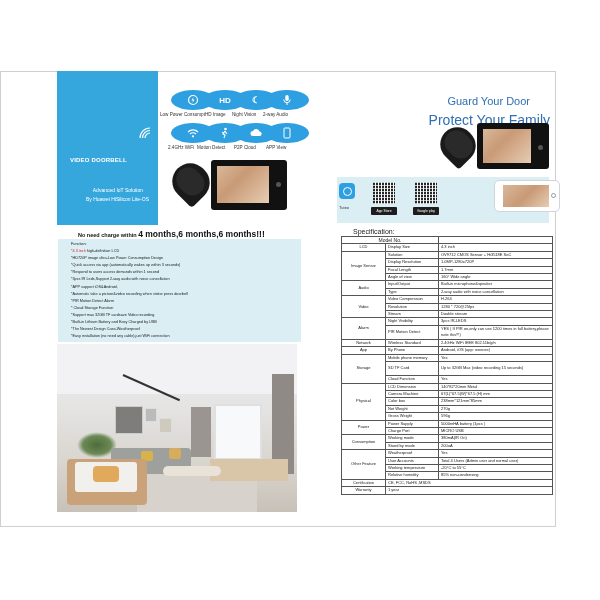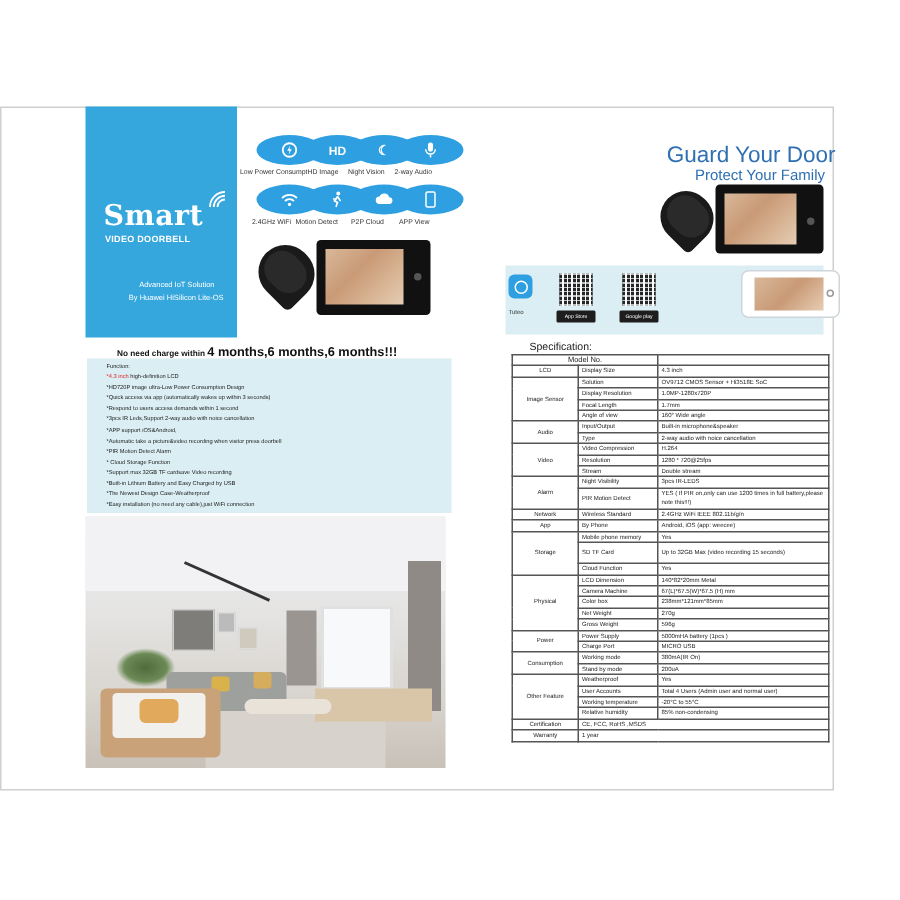--- a/index.html
+++ b/index.html
@@ -83,22 +83,22 @@
     .room .pillow2 { position: absolute; left: 112px; top: 104px; width: 12px; height: 11px; background: #d6ad5c; border-radius: 2px; }
     .room .chair { position: absolute; left: 10px; top: 115px; width: 80px; height: 46px; background: #c9a27a; border-radius: 4px; }
     .room .chair-seat { position: absolute; left: 18px; top: 118px; width: 62px; height: 30px; background: #f2f0ec; border-radius: 3px; }
     .room .chair-pillow { position: absolute; left: 36px; top: 122px; width: 26px; height: 16px; background: #e0a95b; border-radius: 4px; }
     .room .table { position: absolute; left: 106px; top: 122px; width: 58px; height: 10px; background: #e8e2d9; border-radius: 5px; }
     .room .rug { position: absolute; left: 80px; top: 130px; width: 120px; height: 38px; background: #d7d2cb; }
     .room .bench { position: absolute; left: 153px; top: 115px; width: 78px; height: 22px; background: #d9c6a8; }
     .room .plant { position: absolute; left: 20px; top: 88px; width: 40px; height: 26px; background: radial-gradient(ellipse at center, #4f6b3c 0%, #6b8a55 50%, transparent 70%); }
 
     
-    .guard1 { position: absolute; left: 327px; width: 230px; text-align: right; top: 95px; font-size: 15px; color: #2f6fb2; }
-    .guard2 { position: absolute; left: 320px; width: 230px; text-align: right; top: 112px; font-size: 10px; color: #2f6fb2; }
+    .guard1 { position: absolute; left: 300px; width: 230px; text-align: right; top: 95px; font-size: 11px; color: #2f6fb2; }
+    .guard2 { position: absolute; left: 320px; width: 230px; text-align: right; top: 112px; font-size: 14px; color: #2f6fb2; }
 
     .device-right { position: absolute; left: 441px; top: 127px; }
     .device-right .cam { width: 34px; height: 36px; }
     .device-right .screen-dev { left: 36px; top: -4px; width: 72px; height: 46px; }
     .device-right .screen-img { left: 6px; top: 6px; width: 48px; height: 34px; }
 
     .app-strip {
       position: absolute; left: 337px; top: 177px; width: 212px; height: 46px; background: #daeef3;
     }
     .app-icon {
@@ -140,21 +140,20 @@
     table.spec td.val { white-space: normal; }
     table.spec tr.head td { font-size: 5px; text-align: center; }
     table.spec tr.tall td { height: 14px; }
   </style>
 </head>
 <body>
 
 <div class="frame"></div>
 
 <div class="blue-panel">
-  <div class="brand-smart">Smart</div>
   <svg class="wifi-mark" viewBox="0 0 12 12">
     <path d="M1 11 A10 10 0 0 1 11 1" stroke="#fff" stroke-width="1.2" fill="none"></path>
     <path d="M3.5 11 A7.5 7.5 0 0 1 11 3.5" stroke="#fff" stroke-width="1.2" fill="none"></path>
     <path d="M6 11 A5 5 0 0 1 11 6" stroke="#fff" stroke-width="1.2" fill="none"></path>
   </svg>
   <div class="brand-sub">VIDEO DOORBELL</div>
   <div class="brand-line1">Advanced IoT Solution</div>
   <div class="brand-line2">By Huawei HiSilicon Lite-OS</div>
 </div>
 

